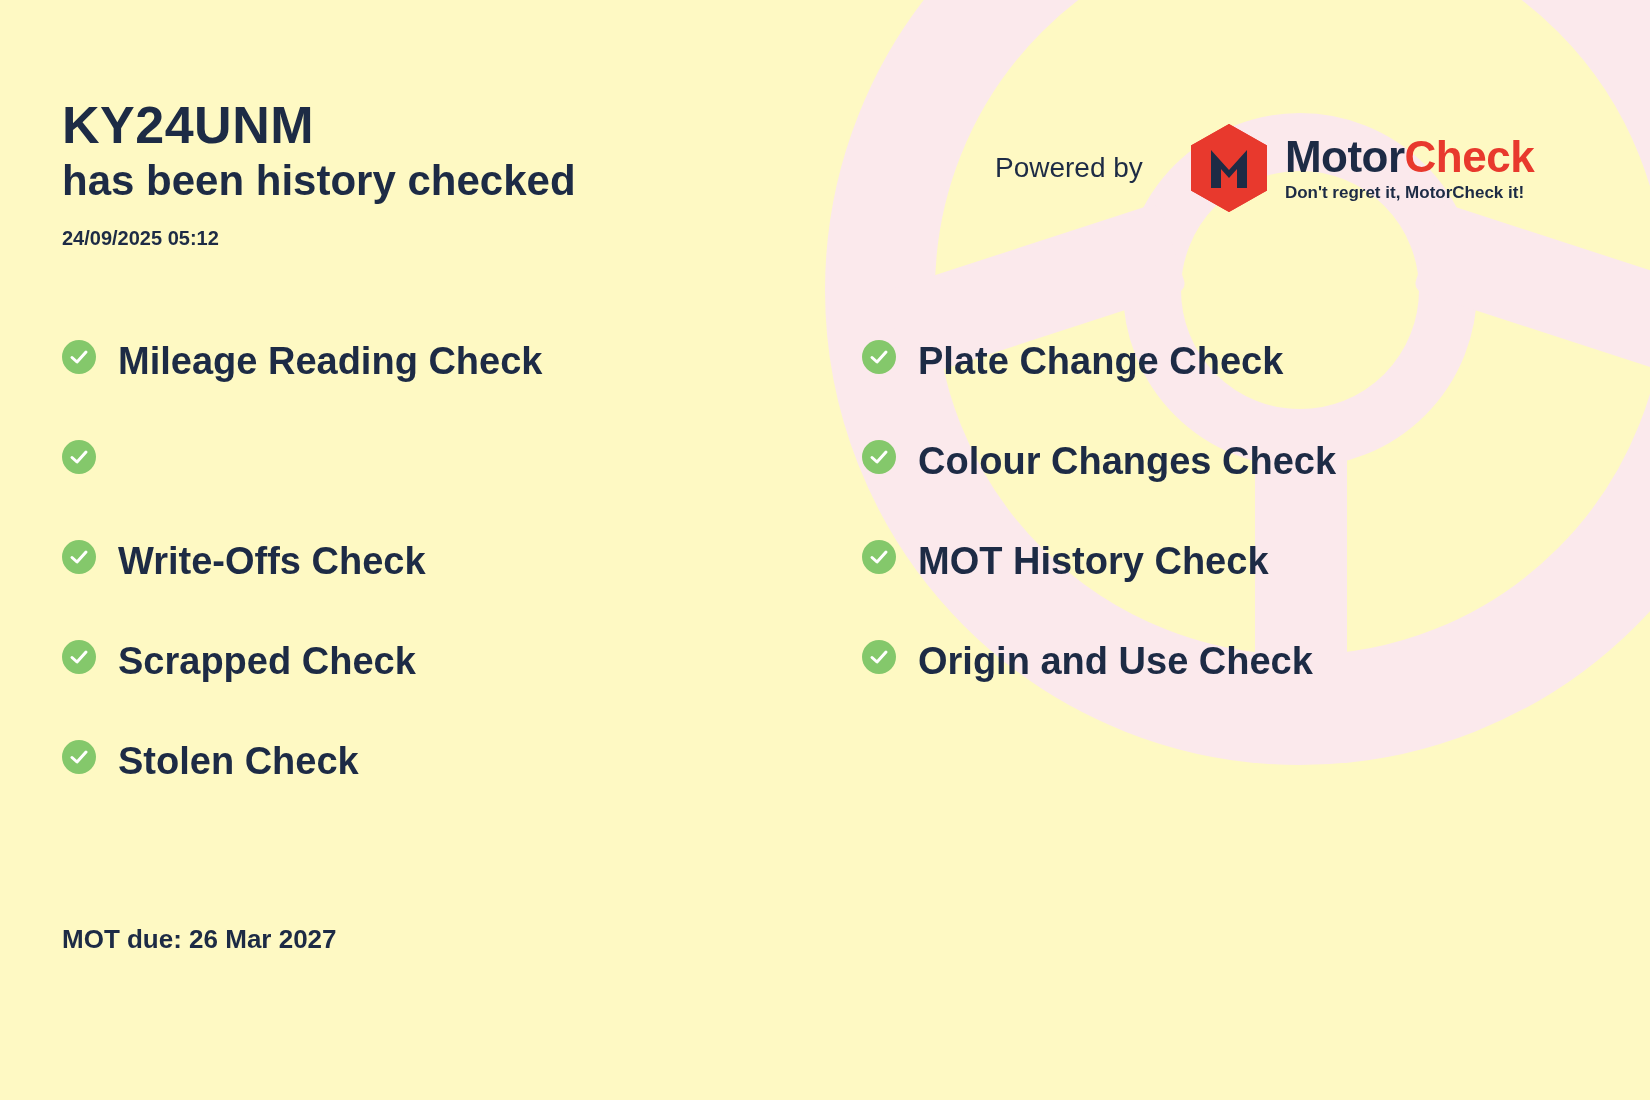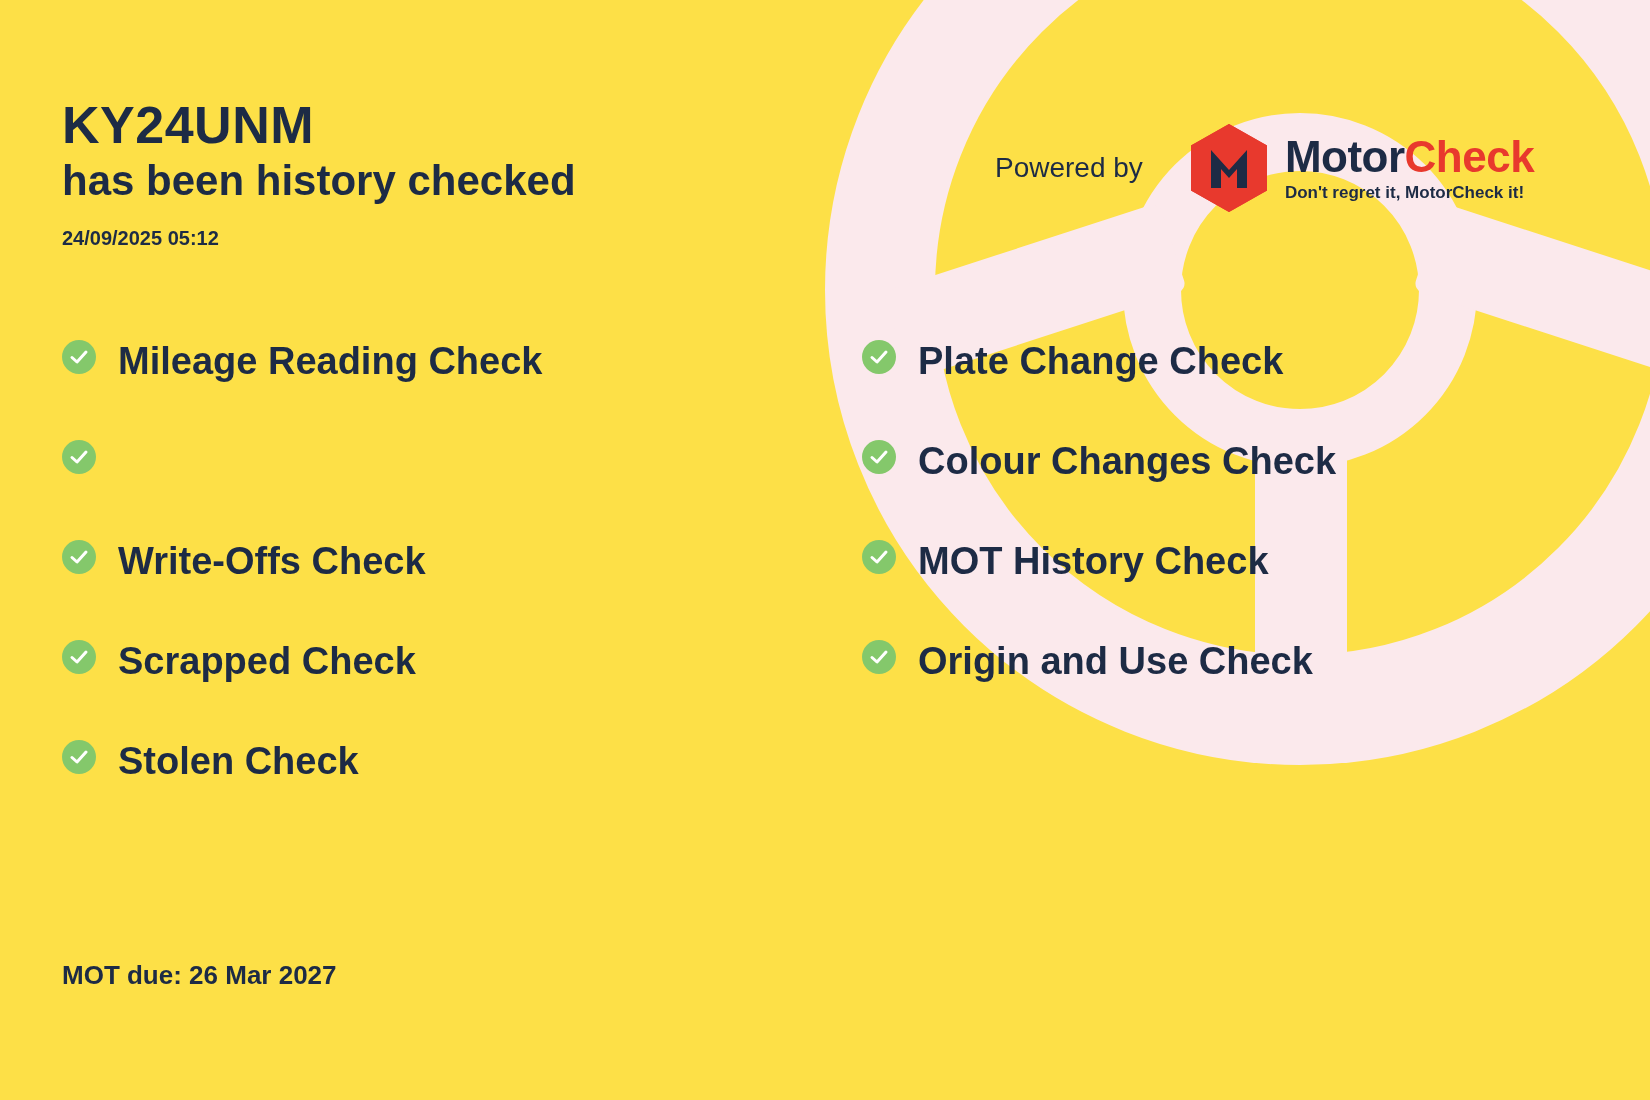--- a/index.html
+++ b/index.html
@@ -11,21 +11,21 @@
     width: 1650px;
     height: 1100px;
     font-family: "Liberation Sans", sans-serif;
     color: #1d2b45;
     overflow: hidden;
   }
   .card {
     position: relative;
     width: 1650px;
     height: 1100px;
-    background: #fde047;
+    background: #fef9c3;
     overflow: hidden;
   }
 
   
   .wheel {
     position: absolute;
     top: -210px;
     right: -150px;
     width: 1000px;
     height: 1000px;
@@ -143,21 +143,21 @@
     font-size: 38px;
     font-weight: bold;
     color: #1d2b45;
     white-space: nowrap;
   }
 
   
   .mot-due {
     position: absolute;
     left: 62px;
-    top: 960px;
+    top: 924px;
     font-size: 26px;
     font-weight: bold;
     color: #1d2b45;
     z-index: 3;
   }
 </style>
 </head>
 <body>
 
 <div class="card">

